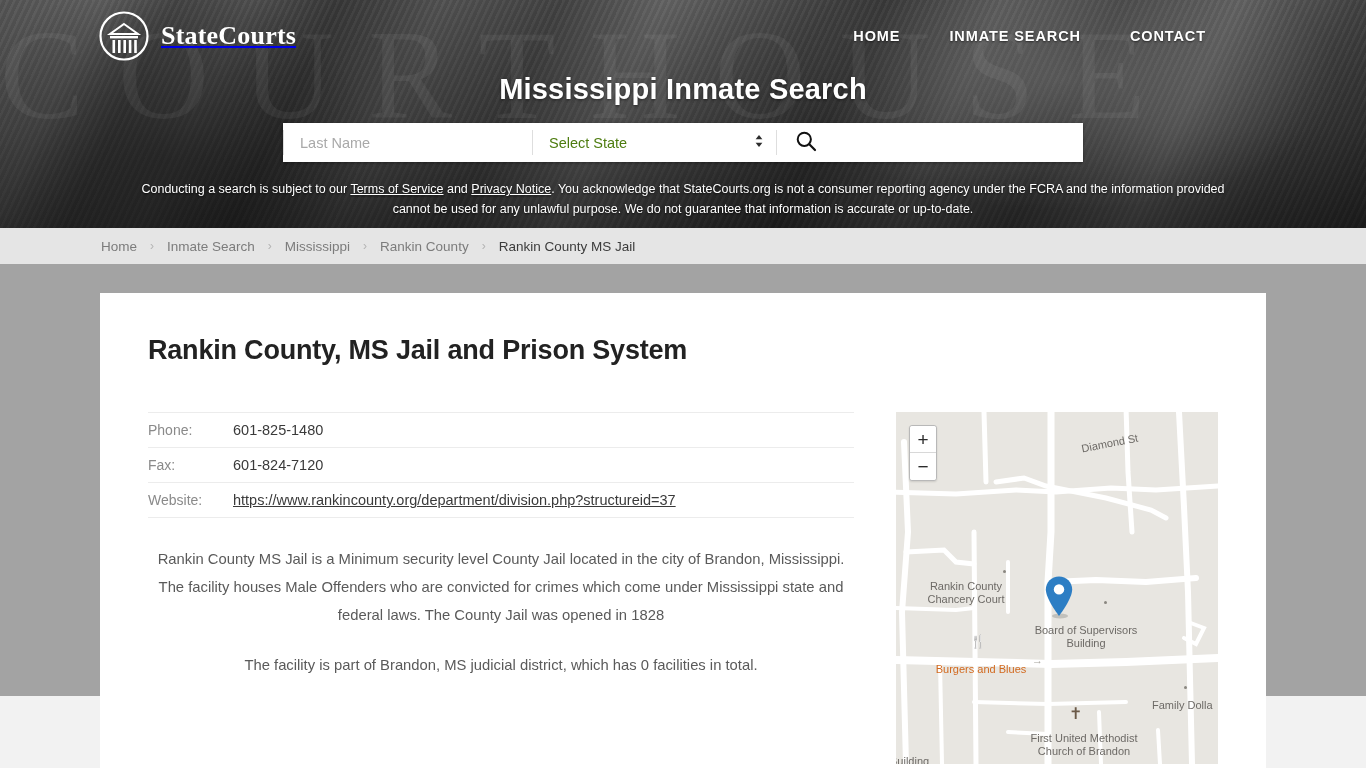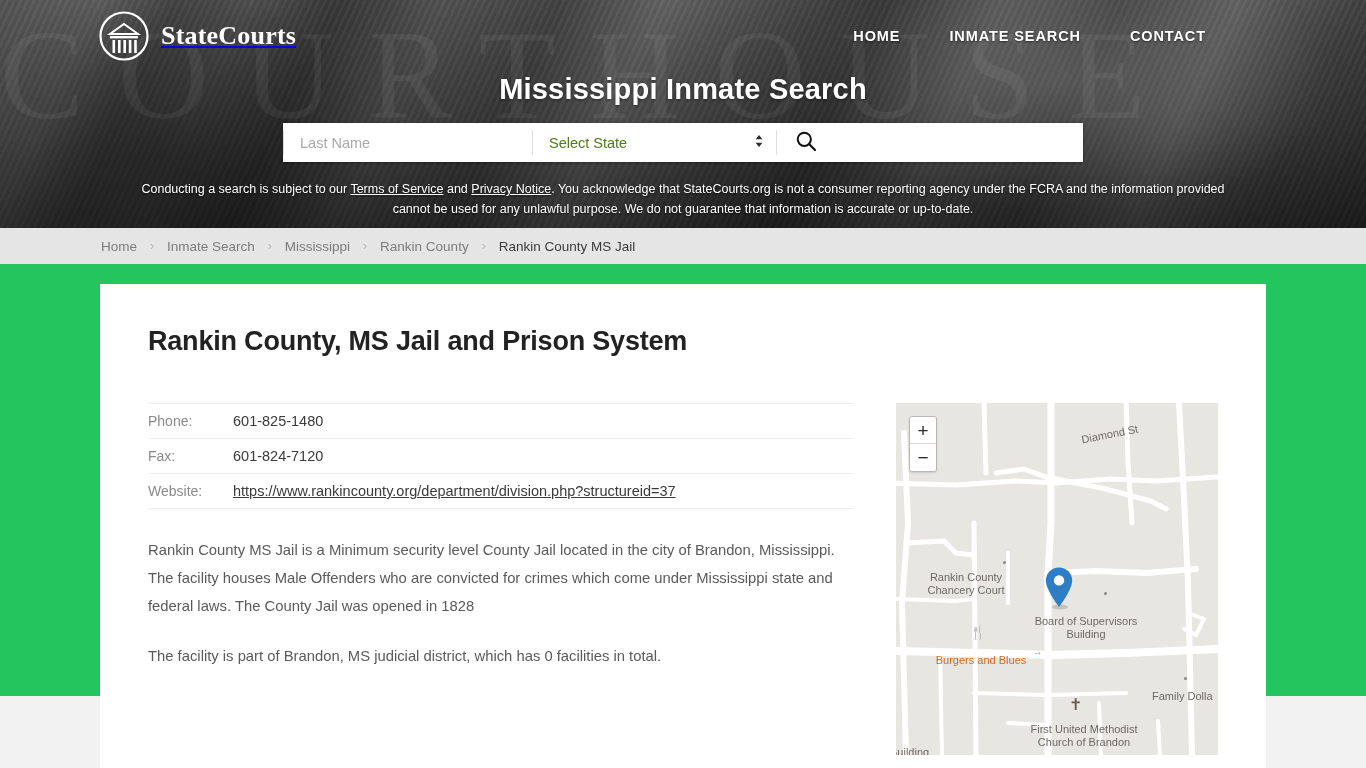--- a/index.html
+++ b/index.html
@@ -192,22 +192,22 @@
     color: #b4b4b4;
     font-size: 12px;
     padding: 0 13px;
     user-select: none;
   }
 
   
   .page {
     width: 1366px;
     height: 432px;
-    background: #22c55e;
-    padding-top: 20px;
+    background: #a3a3a3;
+    padding-top: 29px;
   }
   .card {
     width: 1166px;
     margin: 0 auto;
     background: #ffffff;
     min-height: 484px;
     padding: 42px 48px 0 48px;
     position: relative;
   }
   .card-title {
@@ -238,20 +238,21 @@
   .info-value a {
     color: #3a3a3a;
     text-decoration: underline;
   }
 
   .para {
     margin-top: 27px;
     font-size: 14.8px;
     line-height: 28px;
     color: #5a5a5a;
+    text-align: center;
   }
   .para + .para { margin-top: 22px; }
 
   
   .map {
     position: relative;
     width: 322px;
     height: 352px;
     background: #e8e6e1;
     overflow: hidden;

